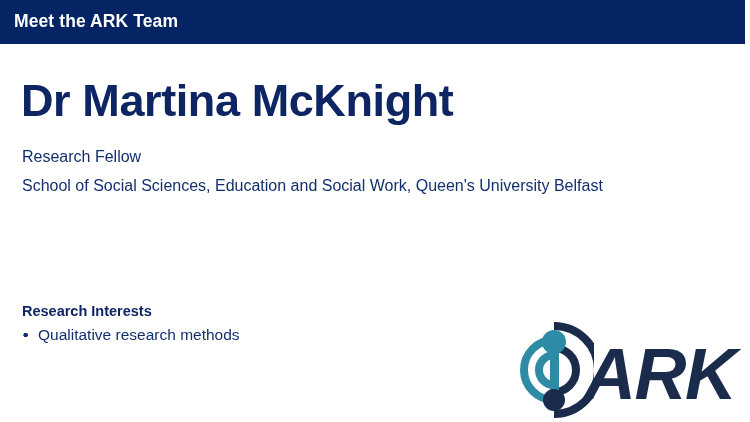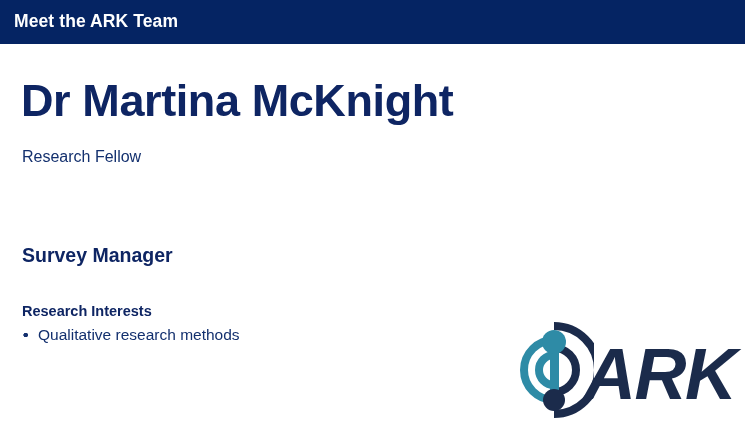--- a/index.html
+++ b/index.html
@@ -179,22 +179,22 @@
   <div class="header-bar">
     <div class="header-title">Meet the ARK Team</div>
   </div>
 
   <div class="content">
 
     <div class="person-name">Dr Martina McKnight</div>
 
     <div class="role">Research Fellow</div>
 
-
-    <div class="position-title">Survey Manager</div>
+    <div class="affiliation">School of Social Sciences, Education and Social Work, Queen's University Belfast</div>
+
 
     <div class="interests-heading">Research Interests</div>
 
     <ul class="interests-list">
       <li class="interest-item">
         <span class="interest-bullet">•</span>
       </li>
       <li class="interest-item">
         <span class="interest-bullet">•</span>
       </li>

